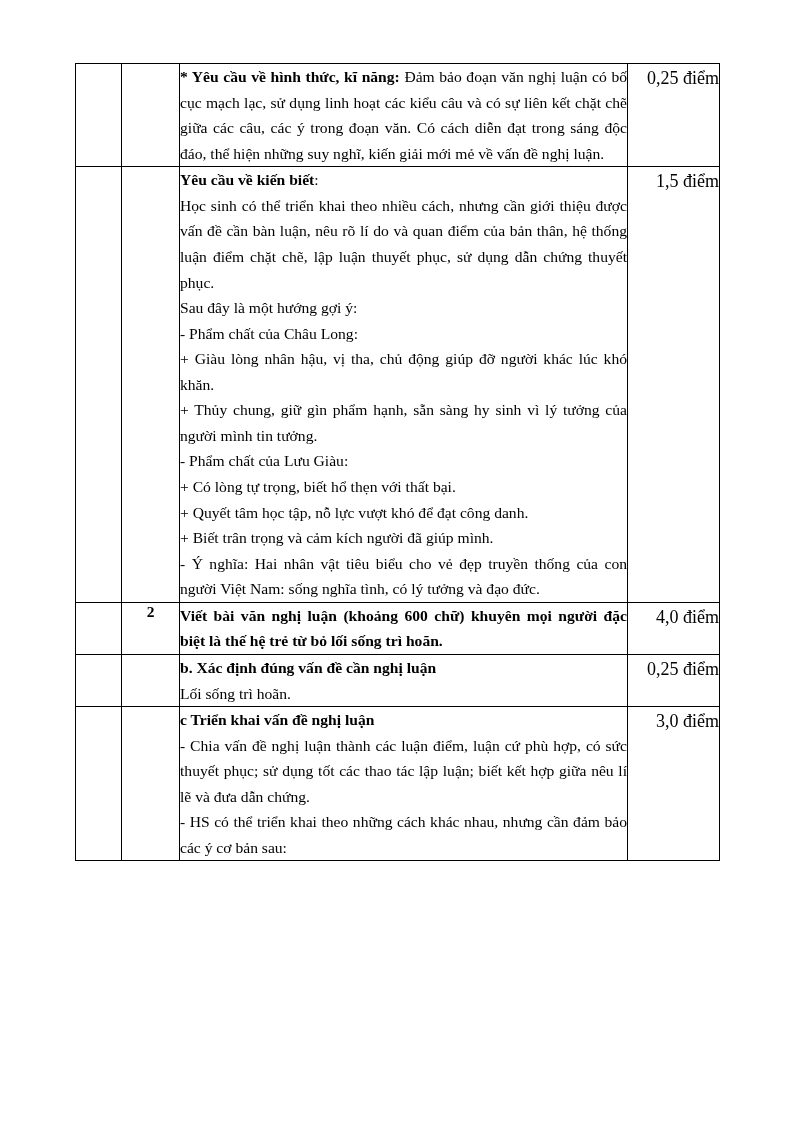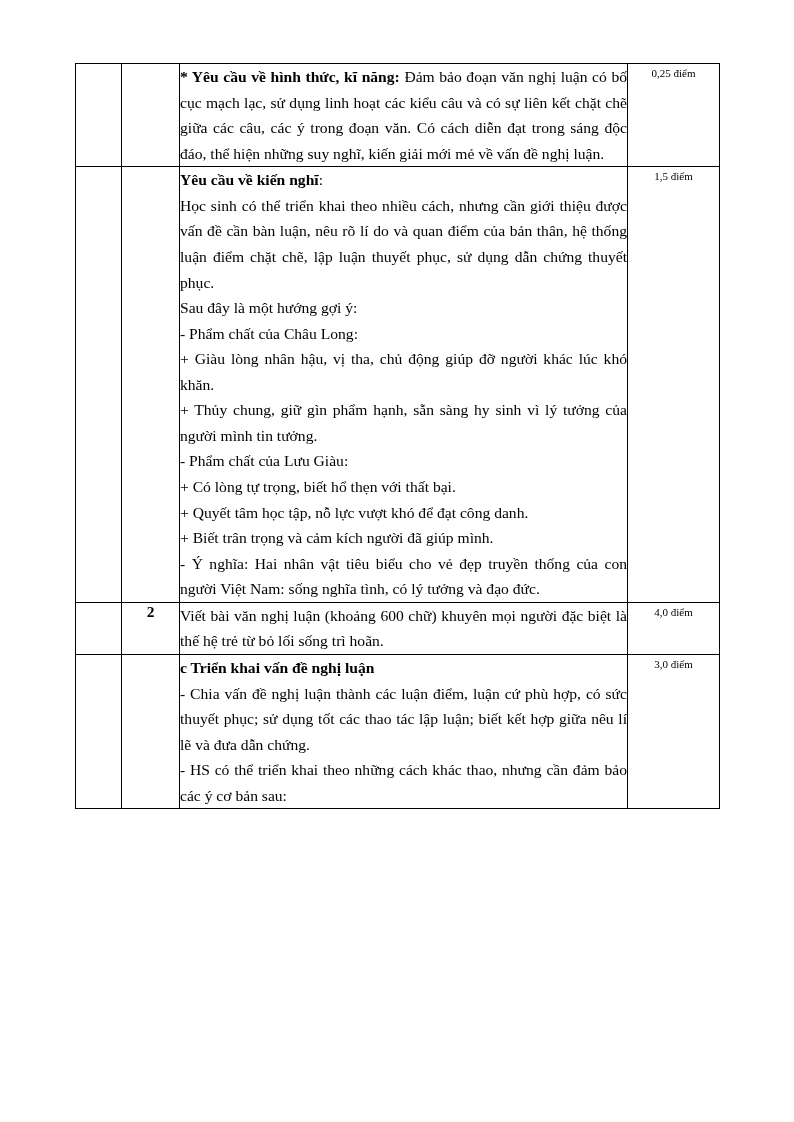--- a/index.html
+++ b/index.html
@@ -53,31 +53,31 @@
   .cell-body {
     padding: 4px 7px 5px 8px;
     font-size: 15.6px;
     line-height: 1.64;
     text-align: justify;
     text-justify: inter-word;
     hyphens: none;
   }
 
   .cell-points {
-    text-align: center;
-    font-size: 11px;
+    text-align: right;
+    font-size: 18px;
     line-height: 1.64;
     padding: 4px 2px 5px 2px;
   }
   .cell-points.bold { font-weight: normal; }
 
   .p { margin: 0; }
   .p.justify { text-align: justify; }
   b.hd { font-weight: bold; }
-  .allbold { font-weight: normal; text-align: justify; }
+  .allbold { font-weight: bold; text-align: justify; }
 </style>
 </head>
 <body>
 
 <div class="page">
   <table class="rubric-table">
     <colgroup>
       <col class="col-blank">
       <col class="col-num">
       <col class="col-body">
@@ -89,21 +89,21 @@
           <td class="cell-num"></td>
           <td class="cell-body">
             <p class="p justify"><b class="hd">* Yêu cầu về hình thức, kĩ năng:</b><span> Đảm bảo đoạn văn nghị luận có bố cục mạch lạc, sử dụng linh hoạt các kiểu câu và có sự liên kết chặt chẽ giữa các câu, các ý trong đoạn văn. Có cách diễn đạt trong sáng độc đáo, thể hiện những suy nghĩ, kiến giải mới mẻ về vấn đề nghị luận.</span></p>
           </td>
           <td class="cell-points">0,25 điểm</td>
         </tr>
         <tr>
           <td class="cell-blank"></td>
           <td class="cell-num"></td>
           <td class="cell-body">
-            <p class="p"><b class="hd">Yêu cầu về kiến nghĩ</b><span>:</span></p>
+            <p class="p"><b class="hd">Yêu cầu về kiến biết</b><span>:</span></p>
             <p class="p justify">Học sinh có thể triển khai theo nhiều cách, nhưng cần giới thiệu được vấn đề cần bàn luận, nêu rõ lí do và quan điểm của bản thân, hệ thống luận điểm chặt chẽ, lập luận thuyết phục, sử dụng dẫn chứng thuyết phục.</p>
             <p class="p justify">Sau đây là một hướng gợi ý:</p>
             <p class="p justify">- Phẩm chất của Châu Long:</p>
             <p class="p justify">+ Giàu lòng nhân hậu, vị tha, chủ động giúp đỡ người khác lúc khó khăn.</p>
             <p class="p justify">+ Thủy chung, giữ gìn phẩm hạnh, sẵn sàng hy sinh vì lý tưởng của người mình tin tưởng.</p>
             <p class="p justify">- Phẩm chất của Lưu Giàu:</p>
             <p class="p justify">+ Có lòng tự trọng, biết hổ thẹn với thất bại.</p>
             <p class="p justify">+ Quyết tâm học tập, nỗ lực vượt khó để đạt công danh.</p>
             <p class="p justify">+ Biết trân trọng và cảm kích người đã giúp mình.</p>
             <p class="p justify">- Ý nghĩa: Hai nhân vật tiêu biểu cho vẻ đẹp truyền thống của con người Việt Nam: sống nghĩa tình, có lý tưởng và đạo đức.</p>
@@ -115,21 +115,30 @@
           <td class="cell-num">2</td>
           <td class="cell-body">
             <p class="p allbold">Viết bài văn nghị luận (khoảng 600 chữ) khuyên mọi người đặc biệt là thế hệ trẻ từ bỏ lối sống trì hoãn.</p>
           </td>
           <td class="cell-points bold">4,0 điểm</td>
         </tr>
         <tr>
           <td class="cell-blank"></td>
           <td class="cell-num"></td>
           <td class="cell-body">
+            <p class="p"><b class="hd">b. Xác định đúng vấn đề cần nghị luận</b></p>
+            <p class="p justify">Lối sống trì hoãn.</p>
+          </td>
+          <td class="cell-points">0,25 điểm</td>
+        </tr>
+        <tr>
+          <td class="cell-blank"></td>
+          <td class="cell-num"></td>
+          <td class="cell-body">
             <p class="p"><b class="hd">c Triển khai vấn đề nghị luận</b></p>
             <p class="p justify">- Chia vấn đề nghị luận thành các luận điểm, luận cứ phù hợp, có sức thuyết phục; sử dụng tốt các thao tác lập luận; biết kết hợp giữa nêu lí lẽ và đưa dẫn chứng.</p>
-            <p class="p justify">- HS có thể triển khai theo những cách khác thao, nhưng cần đảm bảo các ý cơ bản sau:</p>
+            <p class="p justify">- HS có thể triển khai theo những cách khác nhau, nhưng cần đảm bảo các ý cơ bản sau:</p>
           </td>
           <td class="cell-points">3,0 điểm</td>
         </tr>
       </tbody>
   </table>
 </div>
 
 </body></html>

